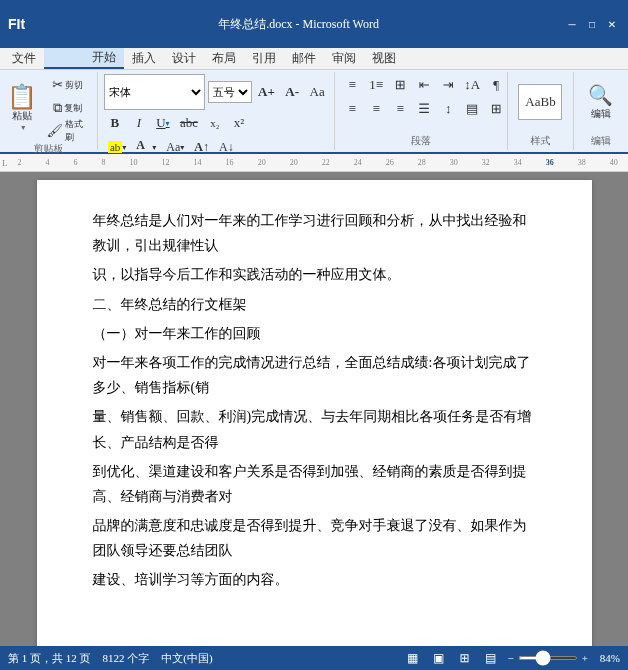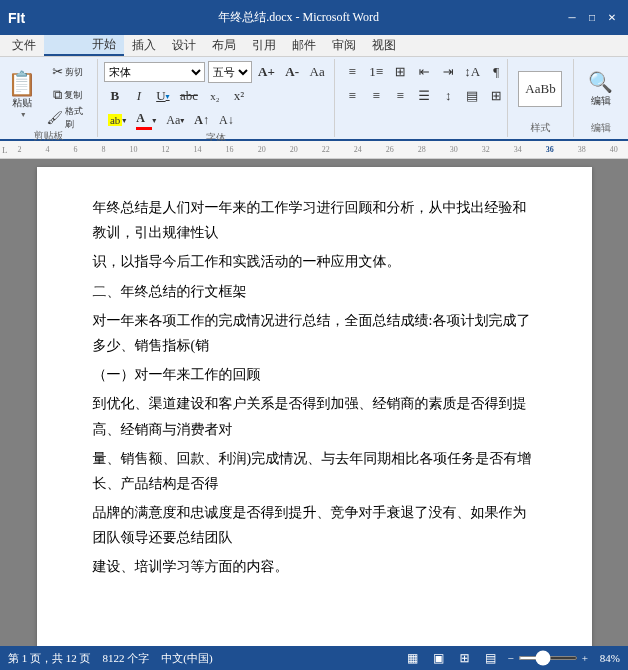--- a/index.html
+++ b/index.html
@@ -10,21 +10,21 @@
       width: 628px;
       height: 670px;
       overflow: hidden;
       display: flex;
       flex-direction: column;
     }
 
     
     .title-bar {
       background: #1e4f91;
-      height: 35px;
+      height: 48px;
       display: flex;
       align-items: center;
       padding: 0 8px;
       color: white;
       font-size: 12px;
       flex-shrink: 0;
     }
     .title-bar-logo {
       font-weight: bold;
       font-size: 14px;
@@ -105,21 +105,21 @@
       cursor: pointer;
       border: 1px solid transparent;
       border-radius: 2px;
       font-size: 11px;
       color: #333;
       height: 22px;
       min-width: 22px;
     }
     .font-select {
       width: 110px;
-      height: 20px;
+      height: 36px;
       font-size: 11px;
       border: 1px solid #aaa;
       background: white;
     }
     .size-select {
       width: 44px;
       height: 22px;
       font-size: 11px;
       border: 1px solid #aaa;
       background: white;
@@ -405,20 +405,21 @@
       </div>
       <div style="display:flex; gap:2px; align-items:center; margin-bottom:2px;">
         <div class="ribbon-btn-small" style="font-size:13px;">≡</div>
         <div class="ribbon-btn-small" style="font-size:13px; text-align:center;">≡</div>
         <div class="ribbon-btn-small" style="font-size:13px;">≡</div>
         <div class="ribbon-btn-small" style="font-size:13px;">☰</div>
         <div class="ribbon-btn-small" style="font-size:13px;">↕</div>
         <div class="ribbon-btn-small" style="font-size:13px;">▤</div>
         <div class="ribbon-btn-small" style="font-size:13px;">⊞</div>
       </div>
+      <div style="margin-top:auto;" class="ribbon-group-label">段落</div>
     </div>
 
     <div style="display:flex; flex-direction:column; align-items:center; padding:2px 8px; border-right:1px solid #d0d0d0; min-width:60px;">
       <div class="styles-btn">
         <div style="border:1px solid #aaa; width:44px; height:36px; display:flex; align-items:center; justify-content:center; font-size:11px; background:white;">
           <span style="font-size:13px; color:#333;">AaBb</span>
         </div>
       </div>
       <div class="ribbon-group-label">样式</div>
     </div>
@@ -460,24 +461,24 @@
         <span>40</span>
     </div>
   </div>
 </div>
 
 <div class="doc-area">
   <div class="page">
     <p>年终总结是人们对一年来的工作学习进行回顾和分析，从中找出经验和教训，引出规律性认</p>
     <p>识，以指导今后工作和实践活动的一种应用文体。</p>
     <p class="heading">二、年终总结的行文框架</p>
+    <p>（一）对一年来工作的回顾</p>
     <p>对一年来各项工作的完成情况进行总结，全面总结成绩:各项计划完成了多少、销售指标(销</p>
-    <p>（一）对一年来工作的回顾</p>
+    <p>量、销售额、回款、利润)完成情况、与去年同期相比各项任务是否有增长、产品结构是否得</p>
     <p>到优化、渠道建设和客户关系是否得到加强、经销商的素质是否得到提高、经销商与消费者对</p>
-    <p>量、销售额、回款、利润)完成情况、与去年同期相比各项任务是否有增长、产品结构是否得</p>
     <p>品牌的满意度和忠诚度是否得到提升、竞争对手衰退了没有、如果作为团队领导还要总结团队</p>
     <p>建设、培训学习等方面的内容。</p>
 
   </div>
 </div>
 
 <div class="status-bar">
   <div class="status-bar-left">
     <span>第 1 页，共 12 页</span>
     <span>8122 个字</span>

